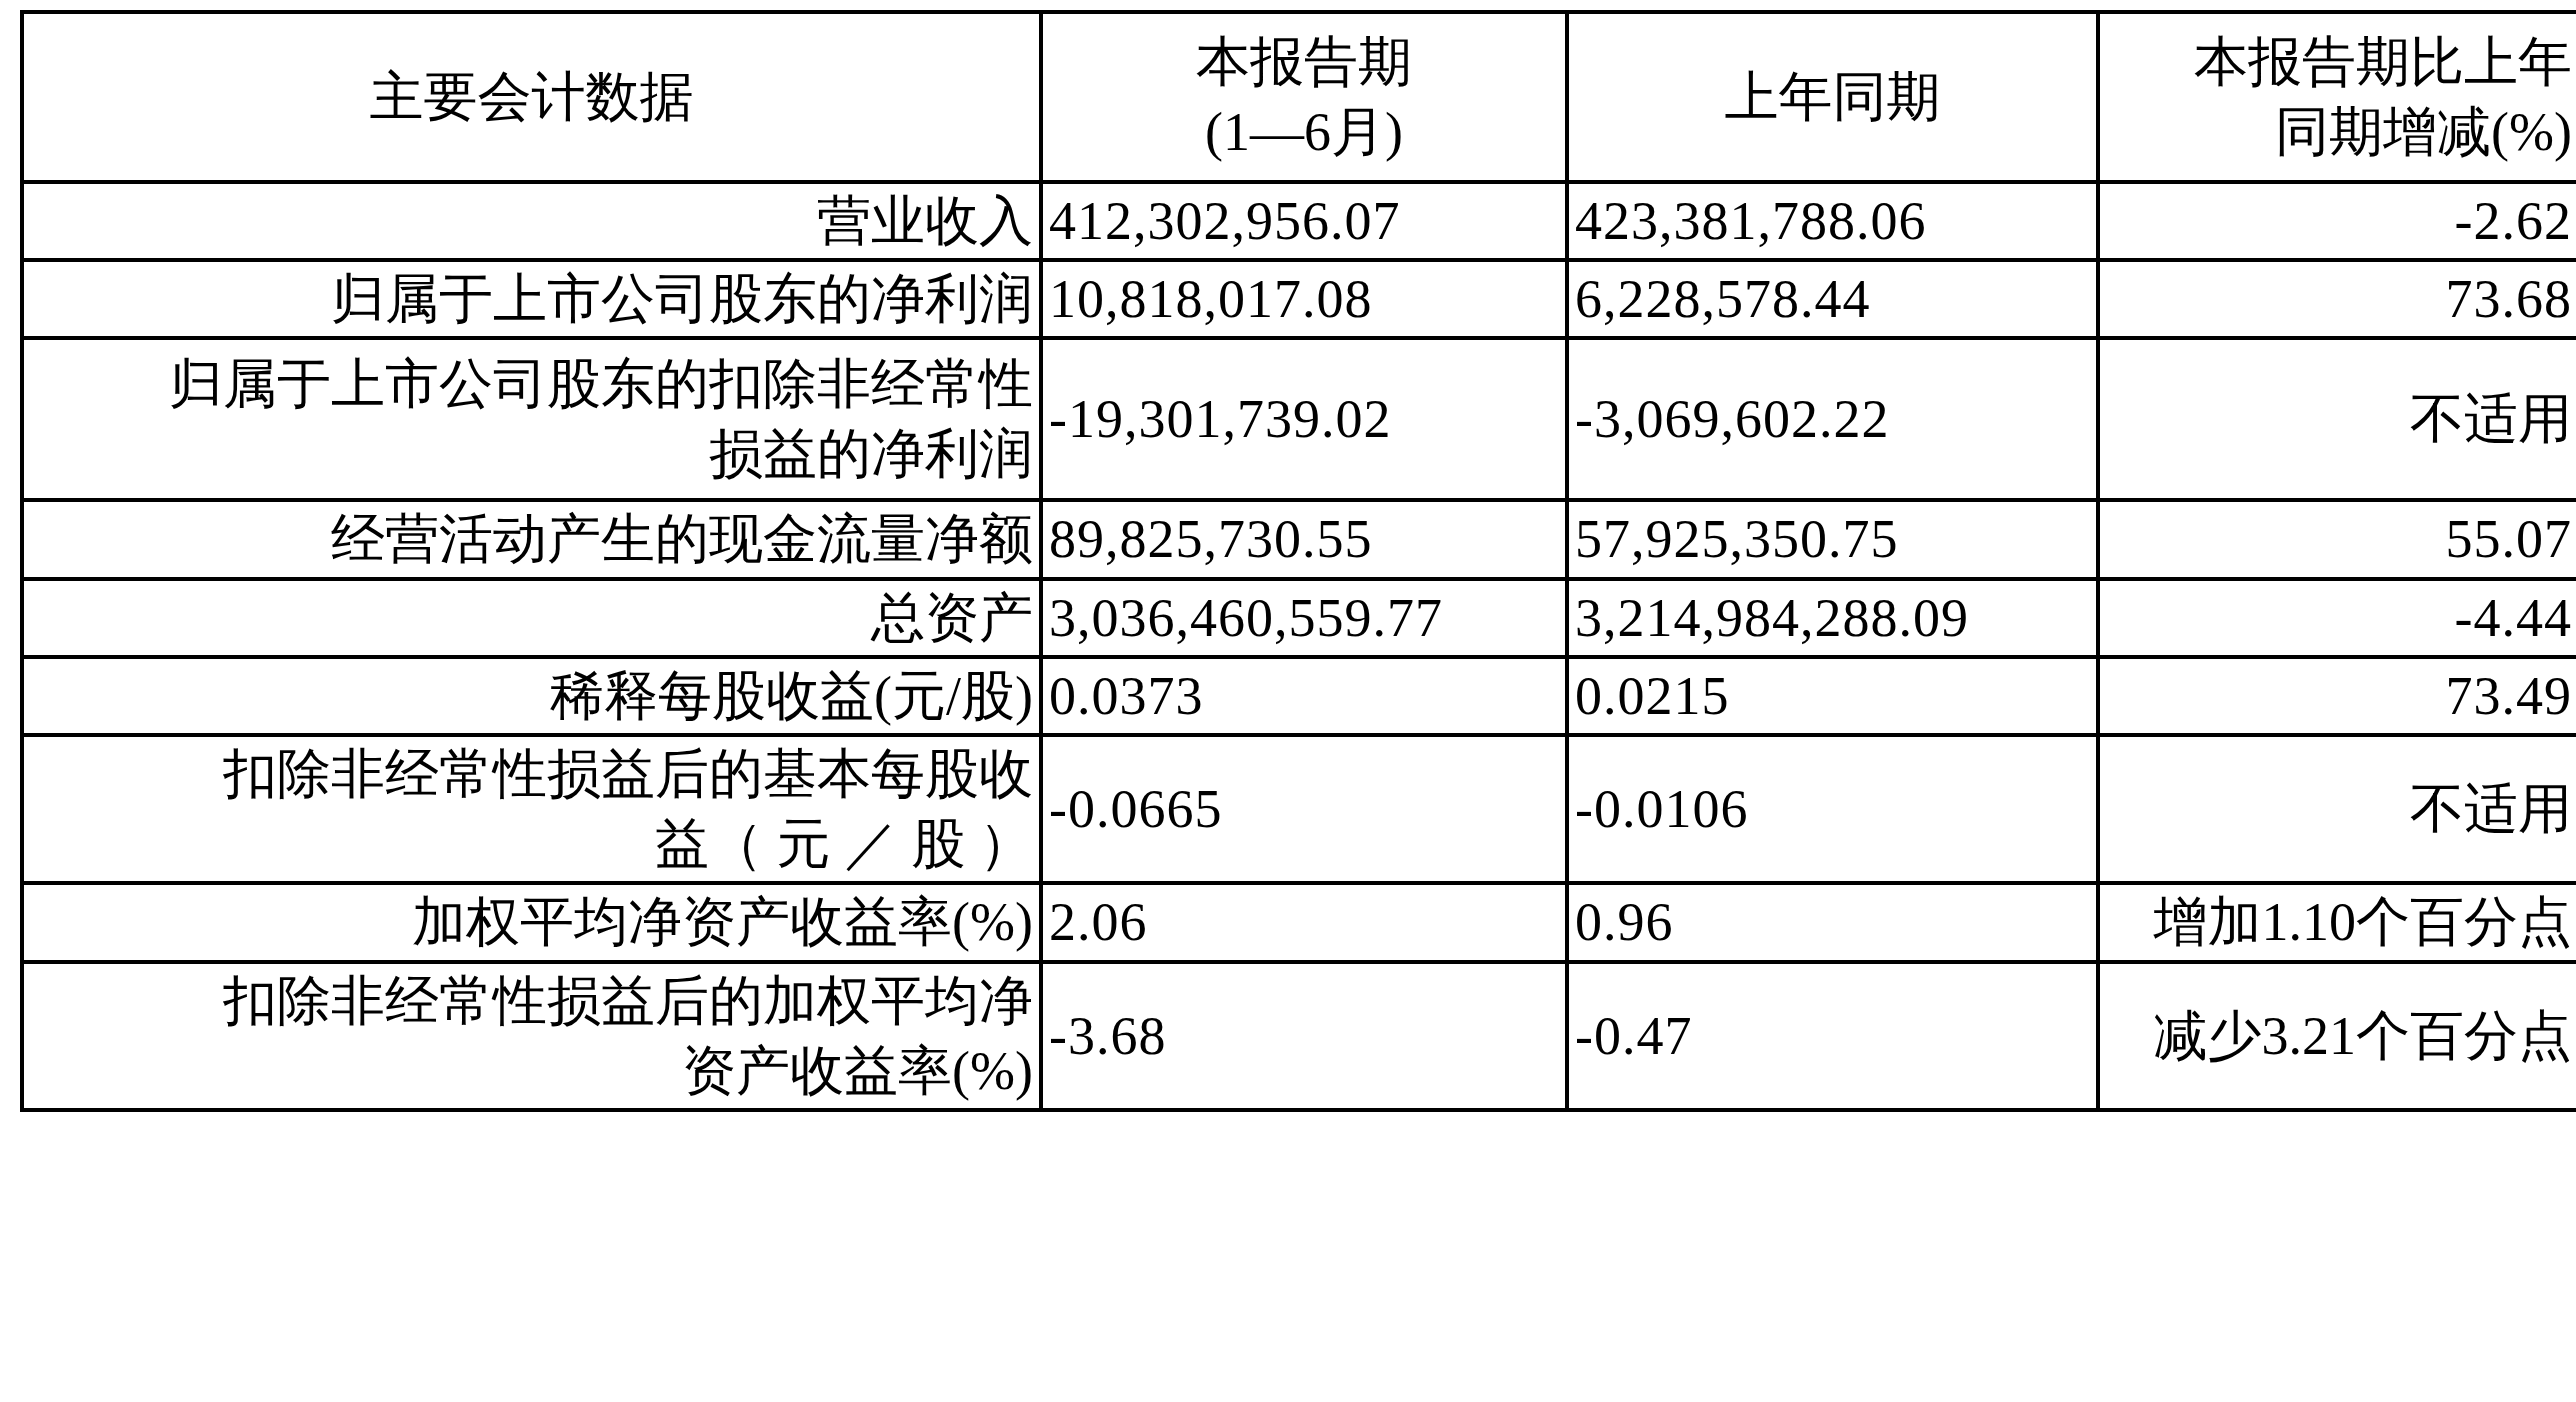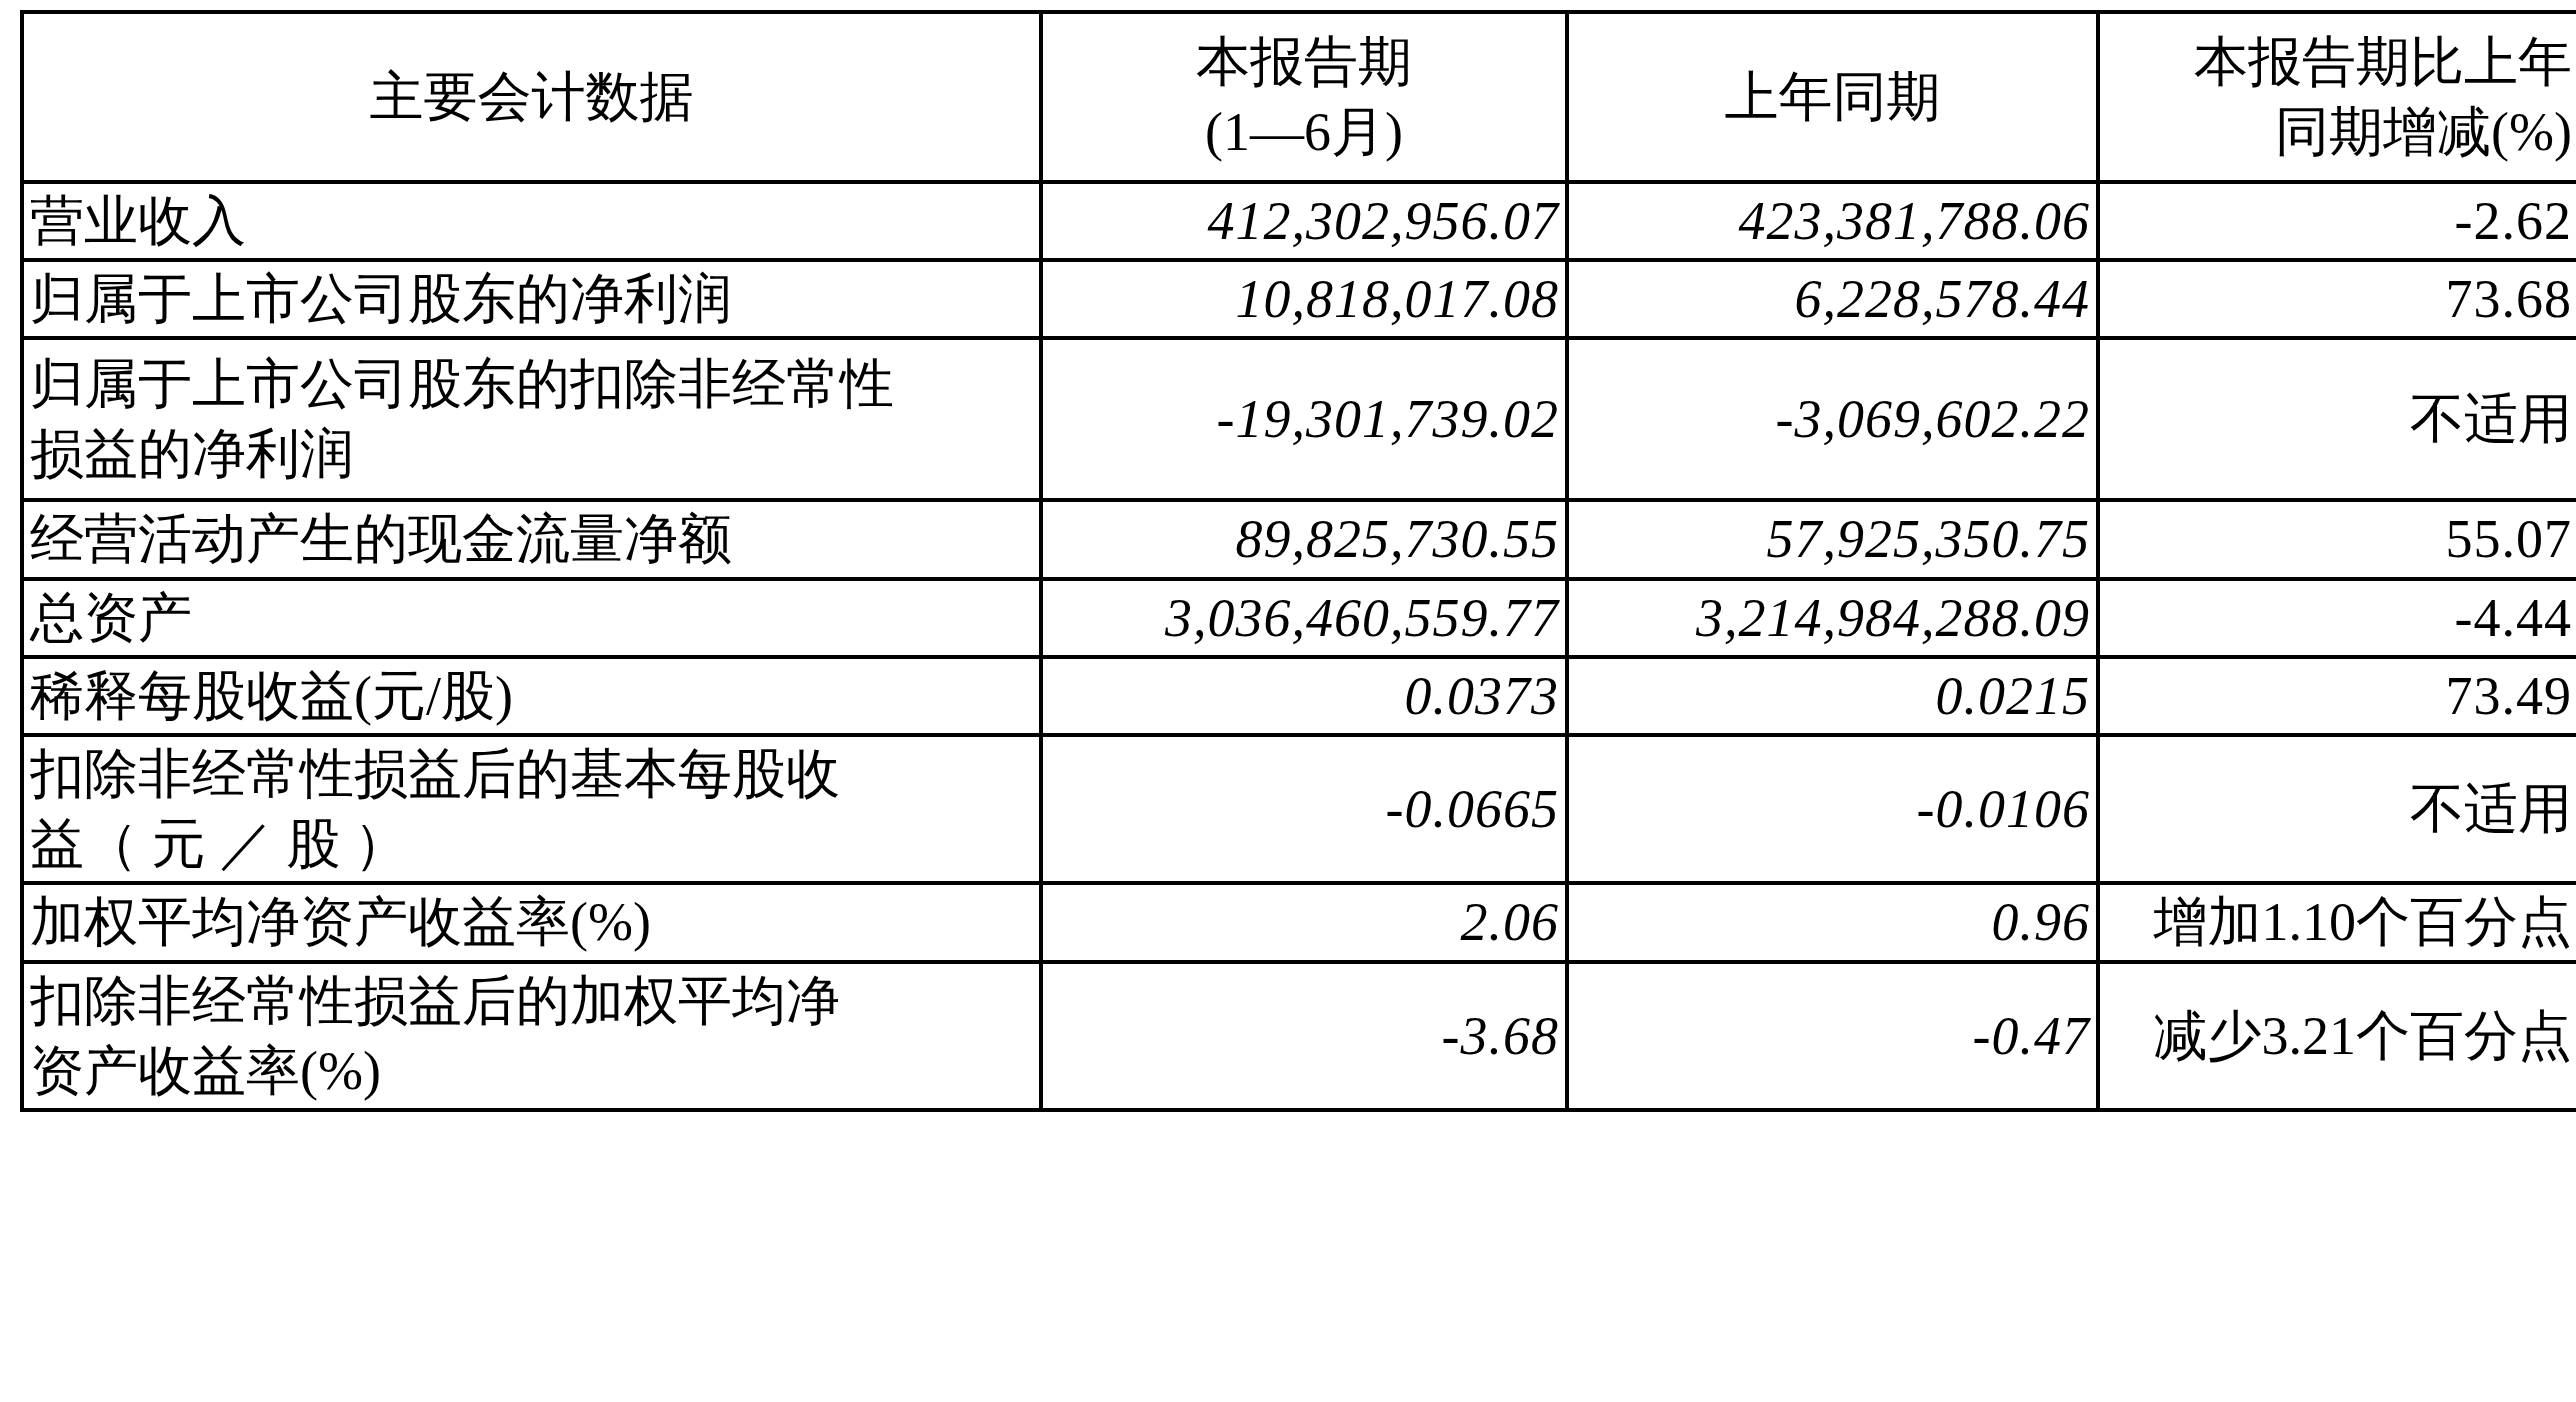--- a/index.html
+++ b/index.html
@@ -36,22 +36,22 @@
     box-sizing: border-box;
   }
   col.c1 { width: 1019px; }
   col.c2 { width: 526px; }
   col.c3 { width: 531px; }
   col.c4 { width: 482px; }
 
   td.th        { text-align: center; }
   td.th-right  { text-align: right; padding-right: 16px; }
 
-  td.label     { text-align: left; padding-left: 14px; padding-right: 12px; }
-  td.num       { text-align: right; font-size: 57px; letter-spacing: 1px; font-style: italic; }
+  td.label     { text-align: right; padding-left: 14px; padding-right: 12px; }
+  td.num       { font-size: 57px; letter-spacing: 1px; }
   td.pad-wide  { padding-right: 77px; }
   td.pad-narrow{ padding-right: 15px; }
   td.chg       { text-align: right; padding-right: 18px; font-size: 57px; letter-spacing: 1px; }
   td.chg-cjk   { font-size: 54px; letter-spacing: 0; padding-right: 10px; }
   td.v-top     { vertical-align: top; padding-top: 6px; }
 
   tr.h-hdr { height: 170px; }
   tr.h-r1  { height: 73px; }
   tr.h-r2  { height: 77px; }
   tr.h-r3  { height: 76px; }

